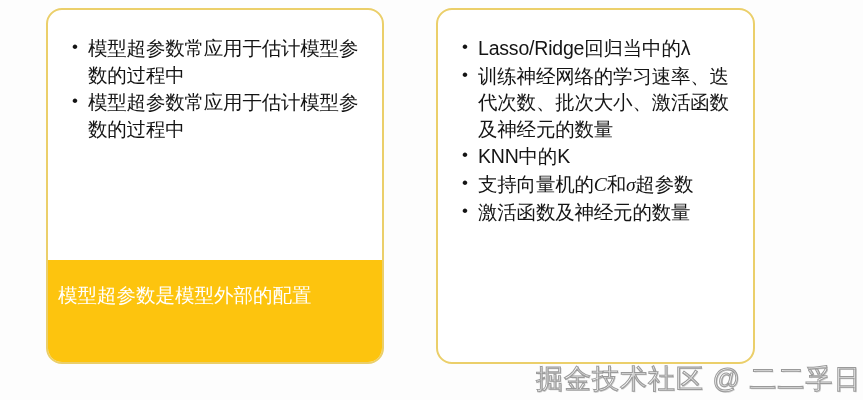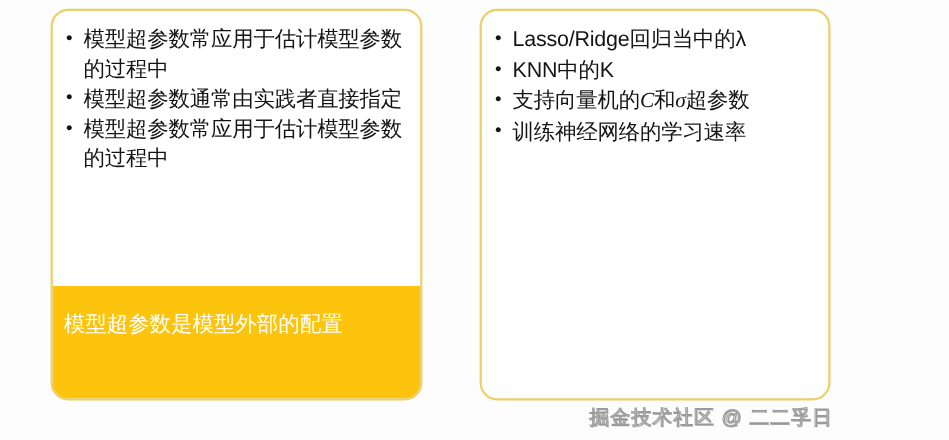--- a/index.html
+++ b/index.html
@@ -39,21 +39,21 @@
   .card-right { left: 436px; width: 319px; }
 
   .card-body {
     flex: 0 0 auto;
     padding: 13px 10px 0 10px;
     box-sizing: border-box;
   }
 
   ul.bullets {
     list-style: none;
-    margin: 0;
+    margin: 12px;
     padding: 0;
   }
   ul.bullets > li {
     position: relative;
     padding-left: 18px;
     margin: 0 0 1px 0;
     font-size: 19.5px;
     line-height: 26.5px;
     color: #141414;
     letter-spacing: -0.2px;
@@ -91,62 +91,64 @@
     color: #ffffff;
     letter-spacing: 0px;
     white-space: pre-line;
   }
 
   
   .watermark {
     position: absolute;
     left: 536px;
     top: 362px;
-    font-size: 18px;
+    font-size: 27px;
     line-height: 34px;
     letter-spacing: 1px;
     color: rgba(255,255,255,0.0);
     -webkit-text-stroke: 1px #9a9a9a;
     text-shadow: 1px 1px 0 rgba(170,170,170,0.55);
     white-space: nowrap;
     pointer-events: none;
   }
 </style>
 </head>
 <body>
 
 <div class="slide">
 
   <div class="card card-left">
     <div class="card-body">
       <ul class="bullets">
         <li>模型超参数常应用于估计模型参数的过程中</li>
-        <li>模型超参数通常由实践者直接指定</li>
         <li>模型超参数常应用于估计模型参数的过程中</li>
       </ul>
     </div>
     <div class="card-foot">
       <div class="foot-text">模型超参数是模型外部的配置</div>
     </div>
   </div>
 
   <div class="card card-right">
     <div class="card-body">
       <ul class="bullets">
         <li>
           <span>Lasso/Ridge回归当中的λ</span>
         </li>
         <li>
+          <span>训练神经网络的学习速率、迭代次数、批次大小、激活函数及神经元的数量</span>
+        </li>
+        <li>
           <span>KNN中的K</span>
         </li>
         <li>
           <span>支持向量机的</span><span class="mathit">C</span><span>和</span><span class="mathit">σ</span><span>超参数</span>
         </li>
         <li>
-          <span>训练神经网络的学习速率</span>
+          <span>激活函数及神经元的数量</span>
         </li>
       </ul>
     </div>
   </div>
 
   <div class="watermark">掘金技术社区 @ 二二孚日</div>
 
 </div>
 
 </body></html>

